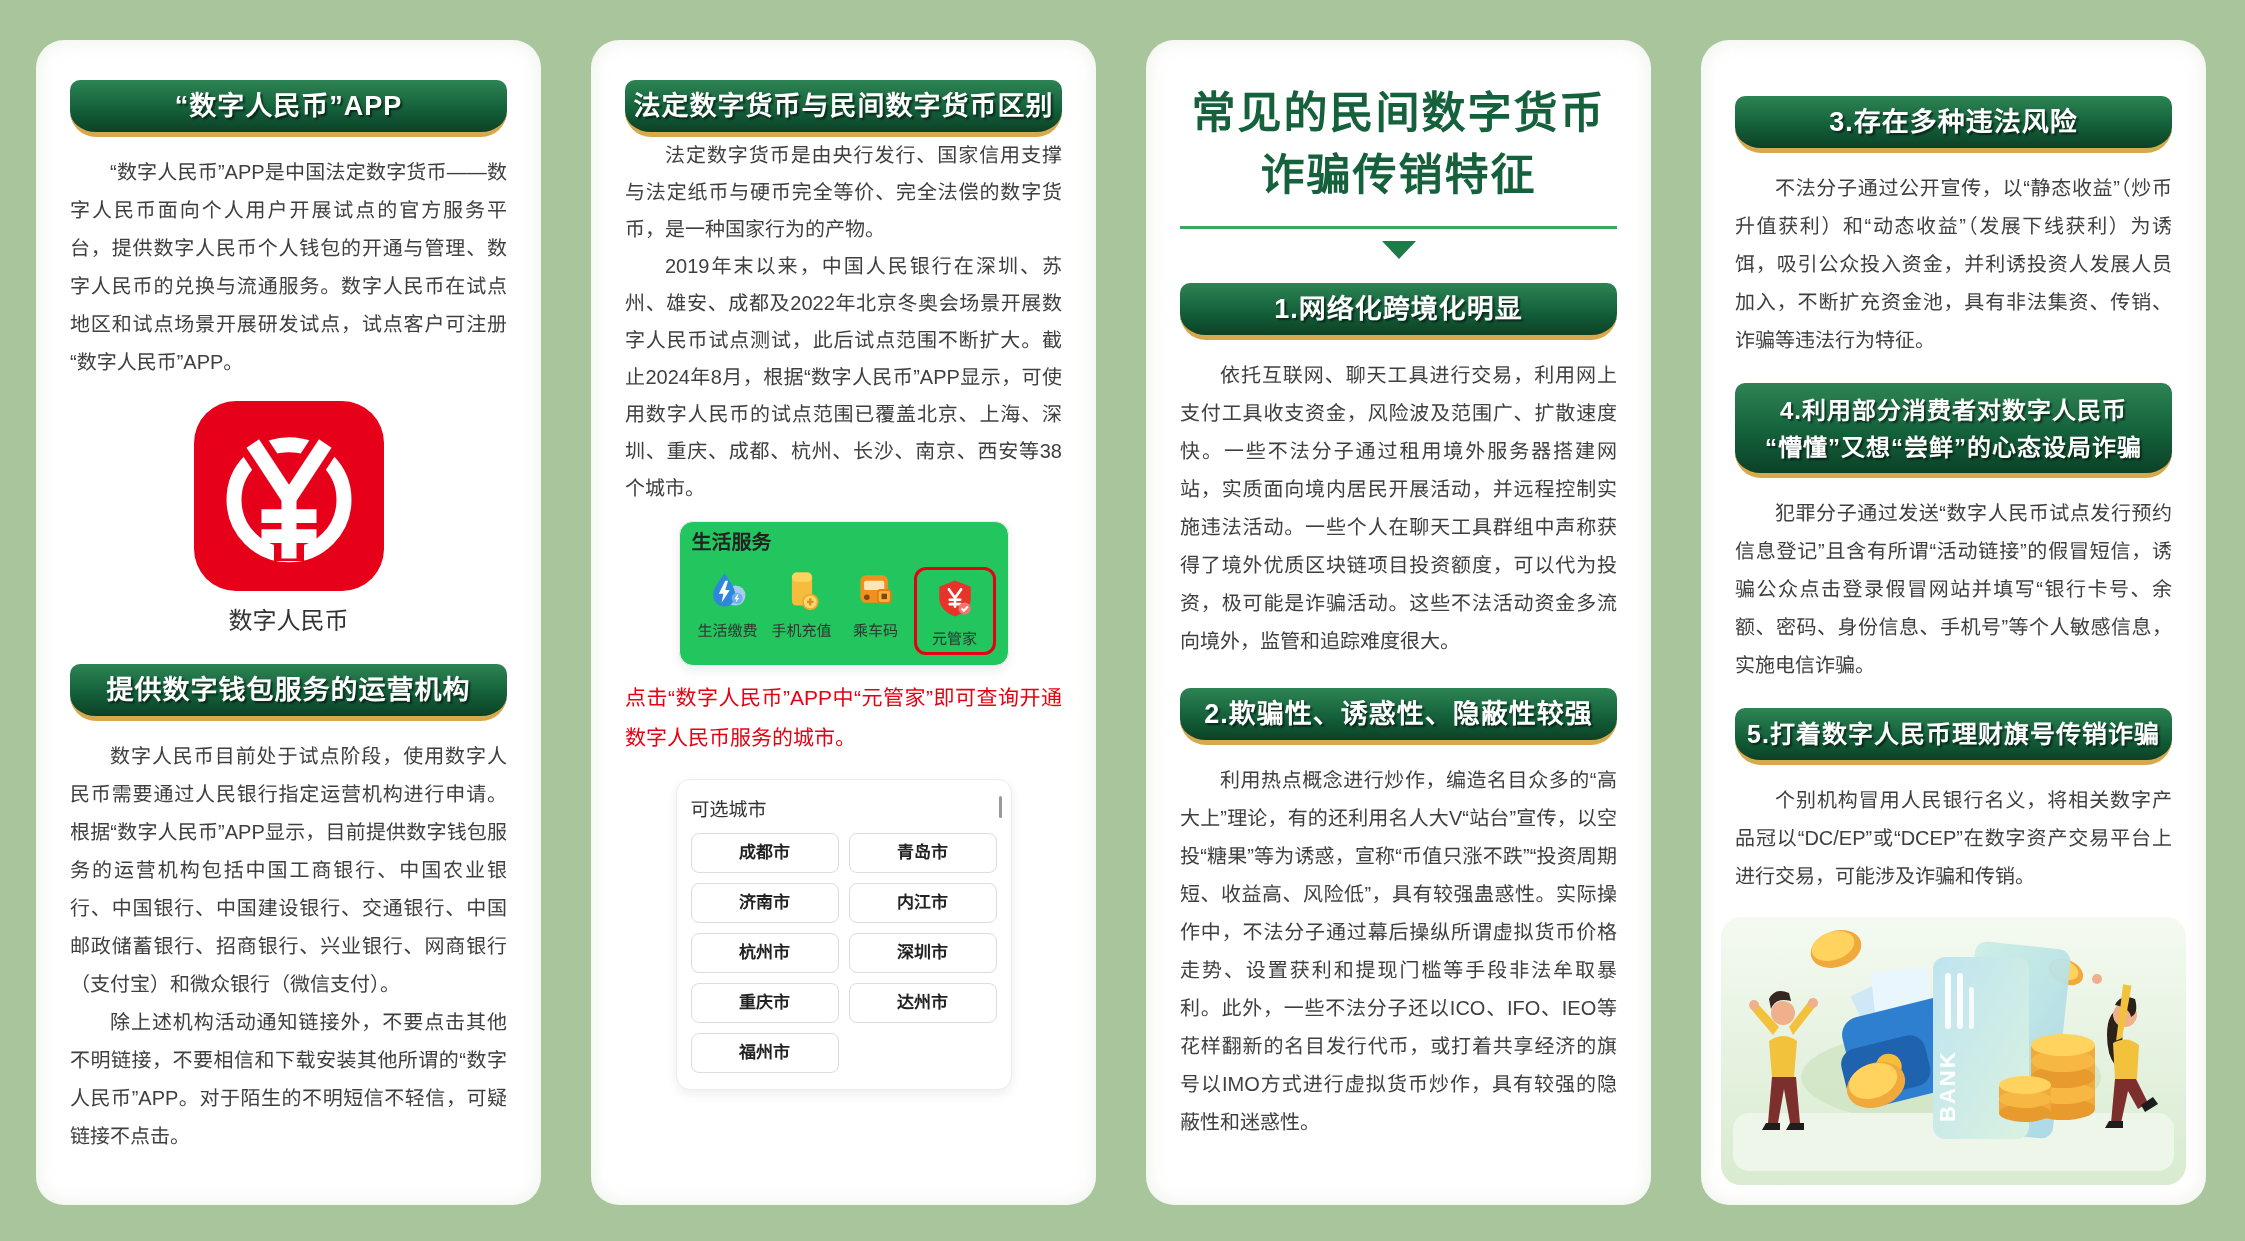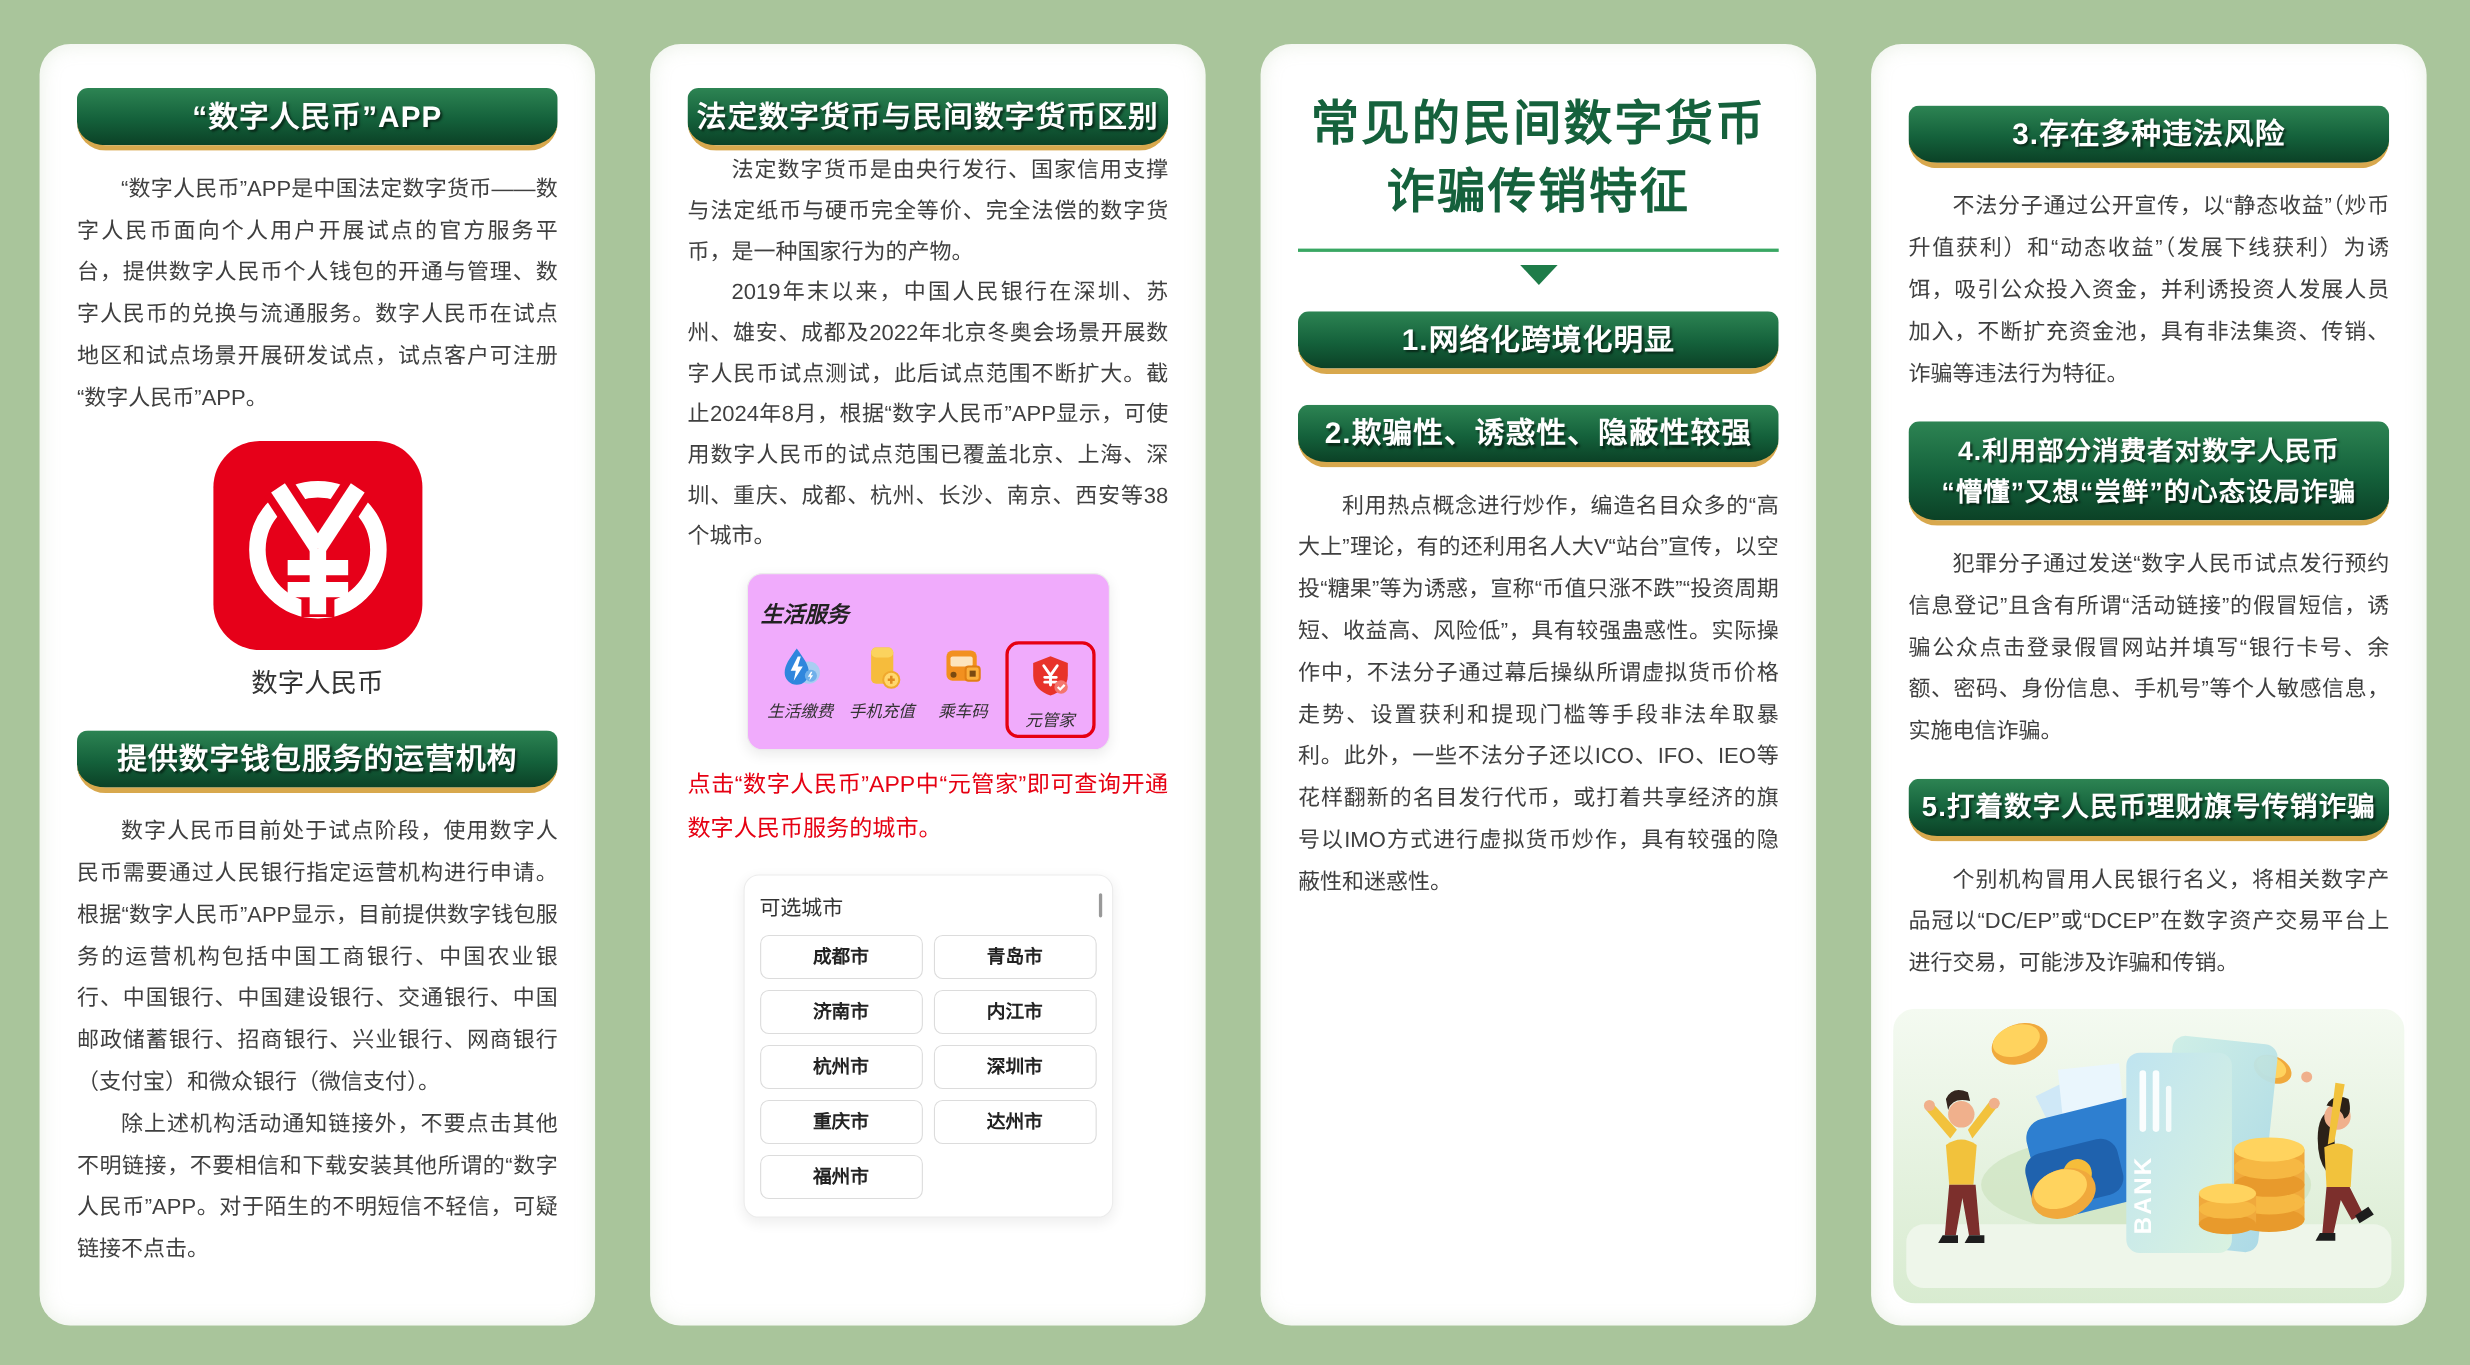--- a/index.html
+++ b/index.html
@@ -57,24 +57,24 @@
   }
   .divider{height:3px;background:#39a763;margin-top:20px;}
   .tri{
     width:0;height:0;margin:12px auto 0;
     border-left:17px solid transparent;border-right:17px solid transparent;
     border-top:18px solid #1e7c49;
   }
 
   
   .svc-card{
-    width:330px;margin:14px auto 0;background:#f0abfc;
+    width:330px;margin:14px auto 0;background:#22c55e;
     border:1px solid #ececec;border-radius:14px;
     box-shadow:0 4px 12px rgba(0,0,0,0.08);
-    padding:20px 12px 10px;box-sizing:border-box;font-style:italic;
+    padding:4px 12px 10px;box-sizing:border-box;
   }
   .svc-title{font-size:20px;font-weight:bold;color:#222;}
   .svc-row{display:flex;justify-content:space-between;align-items:flex-start;margin-top:12px;}
   .svc-item{width:72px;text-align:center;}
   .svc-item .ic{height:46px;display:flex;align-items:center;justify-content:center;}
   .svc-item .lb{font-size:15px;color:#333;margin-top:6px;white-space:nowrap;}
   .svc-item.hl{
     border:3px solid #e60012;border-radius:12px;padding:5px 2px 4px;width:72px;
   }
 
@@ -219,20 +219,21 @@
   <div class="bigtitle">
     <div>常见的民间数字货币</div>
     <div>诈骗传销特征</div>
   </div>
   <div class="divider"></div>
   <div class="tri"></div>
 
   <div class="banner" style="margin-top:24px">
     <span>1.网络化跨境化明显</span>
   </div>
+  <p class="body">依托互联网、聊天工具进行交易，利用网上支付工具收支资金，风险波及范围广、扩散速度快。一些不法分子通过租用境外服务器搭建网站，实质面向境内居民开展活动，并远程控制实施违法活动。一些个人在聊天工具群组中声称获得了境外优质区块链项目投资额度，可以代为投资，极可能是诈骗活动。这些不法活动资金多流向境外，监管和追踪难度很大。</p>
 
   <div class="banner" style="margin-top:28px">
     <span>2.欺骗性、诱惑性、隐蔽性较强</span>
   </div>
   <p class="body">利用热点概念进行炒作，编造名目众多的“高大上”理论，有的还利用名人大V“站台”宣传，以空投“糖果”等为诱惑，宣称“币值只涨不跌”“投资周期短、收益高、风险低”，具有较强蛊惑性。实际操作中，不法分子通过幕后操纵所谓虚拟货币价格走势、设置获利和提现门槛等手段非法牟取暴利。此外，一些不法分子还以ICO、IFO、IEO等花样翻新的名目发行代币，或打着共享经济的旗号以IMO方式进行虚拟货币炒作，具有较强的隐蔽性和迷惑性。</p>
 </section>
 
 <section class="panel" id="panel4">
   <div class="banner" style="margin-top:16px">
     <span>3.存在多种违法风险</span>

